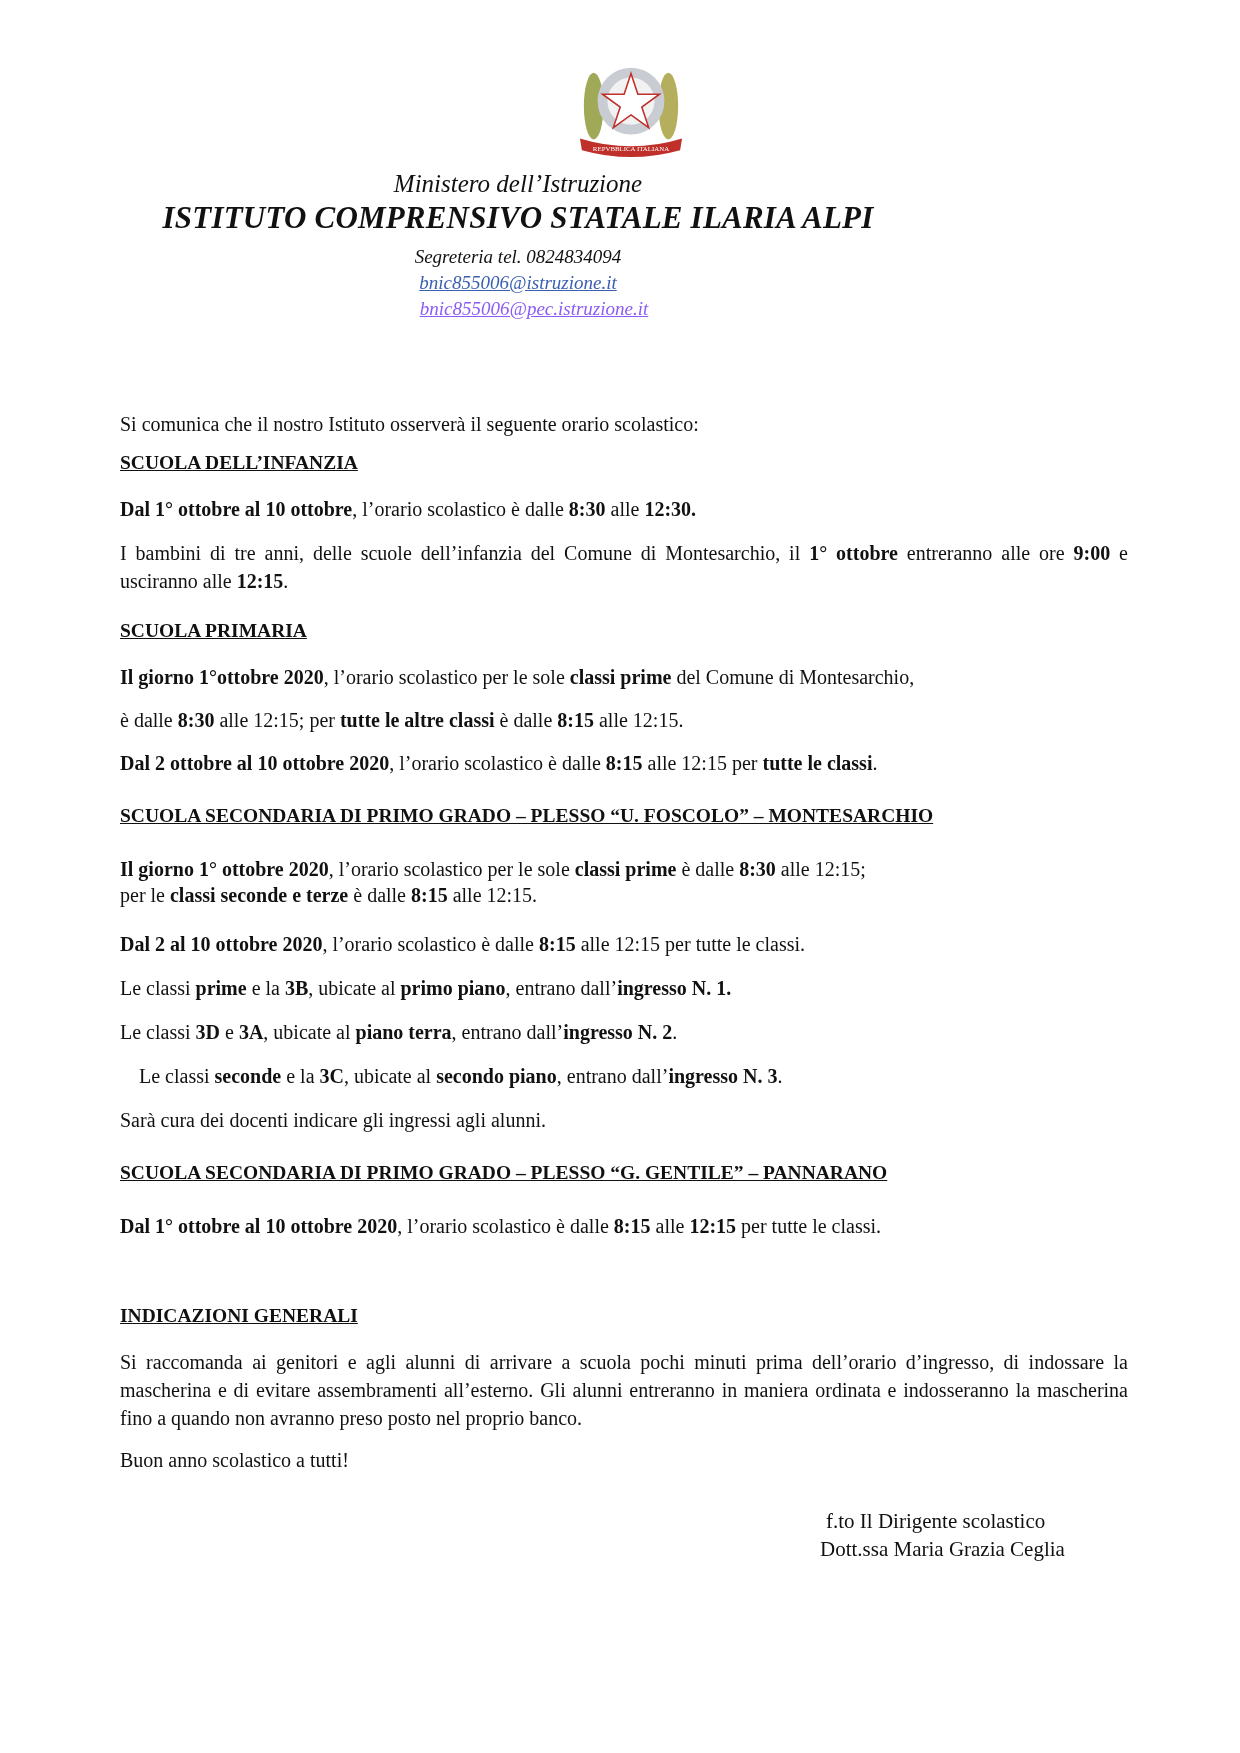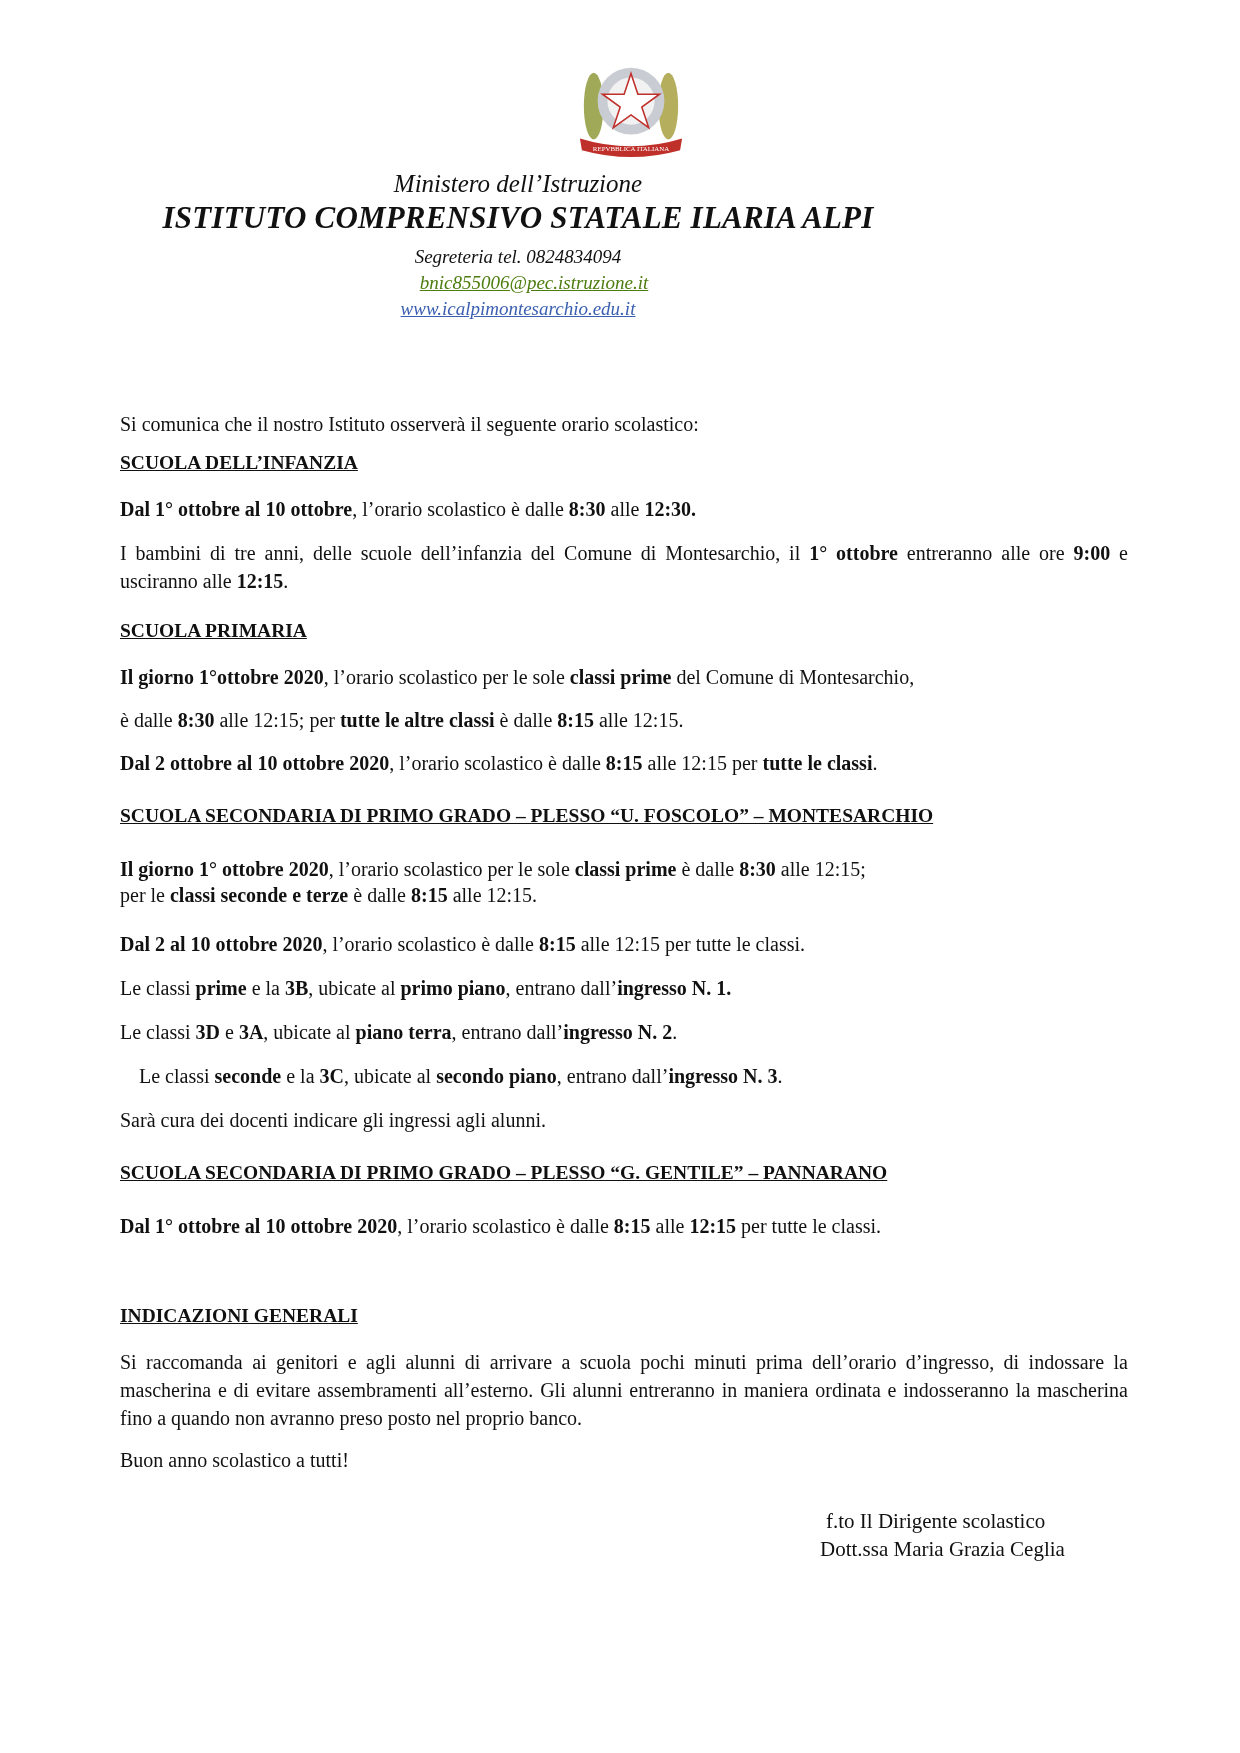--- a/index.html
+++ b/index.html
@@ -29,22 +29,22 @@
   <circle cx="60" cy="50" r="24" fill="#f2f2f2"></circle>
   <polygon points="60,22 67,43 89,43 71,56 78,77 60,64 42,77 49,56 31,43 53,43" fill="#ffffff" stroke="#c0302b" stroke-width="1.6"></polygon>
   <path d="M8,88 Q60,104 112,88 L110,100 Q60,114 10,100 Z" fill="#c0302b"></path>
   <text x="60" y="101" font-size="7" fill="#ffffff" text-anchor="middle" font-family="Liberation Serif, serif">REPVBBLICA ITALIANA</text>
 </svg>
 
 <div class="header ministry">Ministero dell’Istruzione</div>
 <div class="header institute">ISTITUTO COMPRENSIVO STATALE ILARIA ALPI</div>
 <div class="header addr">
   <span>Segreteria tel. 0824834094</span>
-  <a style="color: #4d7c0f; padding-left: 32px;">bnic855006@pec.istruzione.it</a>
-  <a style="color: rgb(58, 95, 176);">www.icalpimontesarchio.edu.it</a>
+  <a style="color: rgb(58, 95, 176);">bnic855006@istruzione.it</a>
+  <a style="color: #8b5cf6; padding-left: 32px;">bnic855006@pec.istruzione.it</a>
 </div>
 
 <div class="body" style="top:410px;">
     <p>Si comunica che il nostro Istituto osserverà il seguente orario scolastico:</p>
   </div>
 
 <div class="body sec-title" style="top:452px;">SCUOLA DELL’INFANZIA</div>
 <div class="body" style="top:495px;">
   <p><b>Dal 1° ottobre al 10 ottobre</b><span>, l’orario scolastico è dalle </span><b>8:30</b><span> alle </span><b>12:30.</b></p>
 </div>

